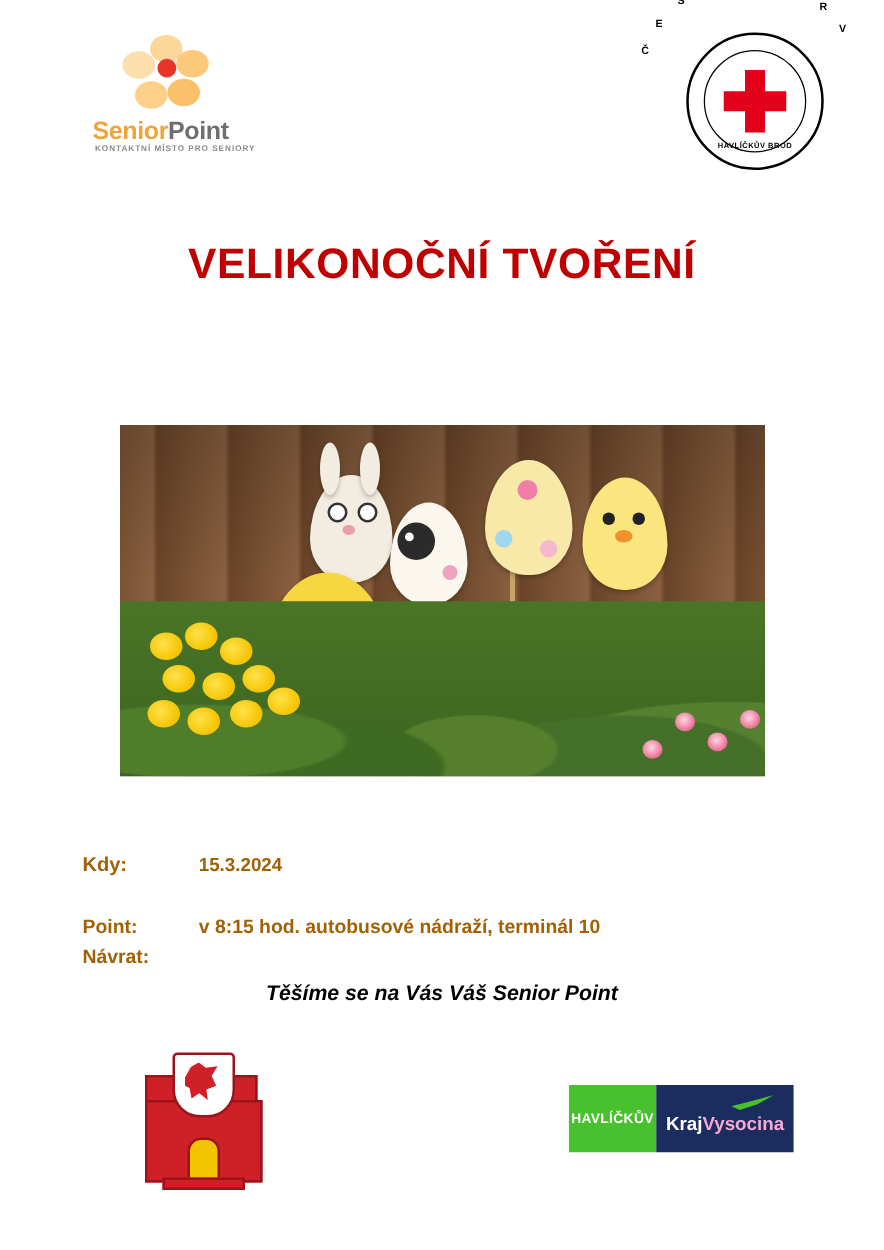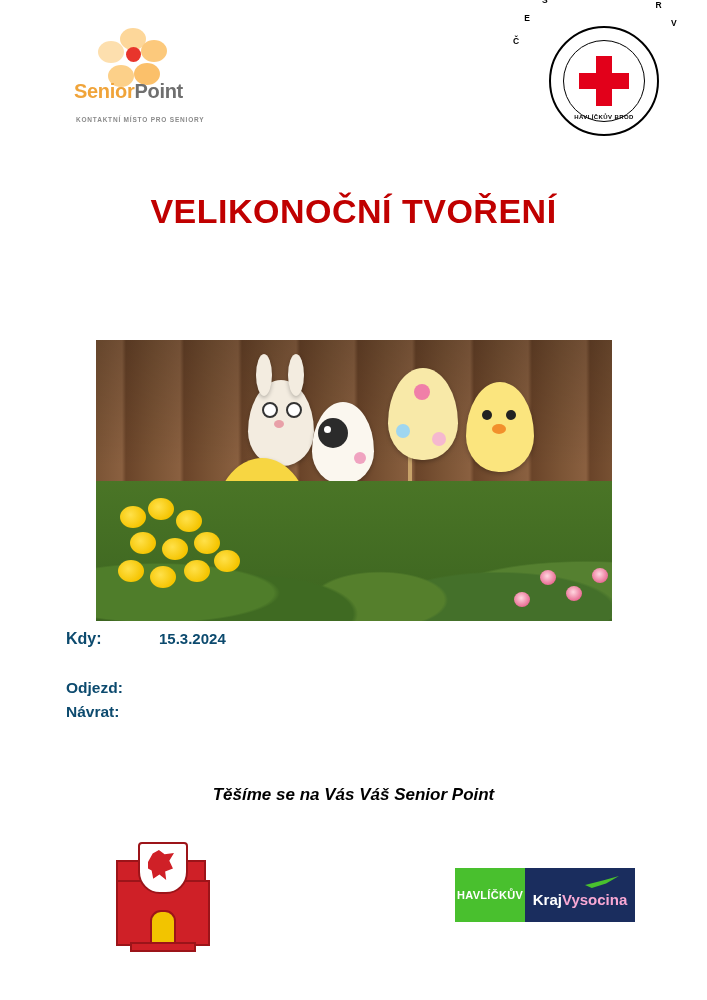--- a/index.html
+++ b/index.html
@@ -45,21 +45,21 @@
     left: 28px;
     top: 19px;
     width: 15px;
     height: 15px;
     border-radius: 50%;
     background: #e8352c;
   }
   .sp-name {
     position: absolute;
     left: 12px;
-    top: 52px;
+    top: 66px;
     font-size: 20px;
     font-weight: bold;
     letter-spacing: -0.3px;
   }
   .sp-name .senior { color: #f0a43a; }
   .sp-name .point  { color: #6f6f6f; }
   .sp-sub {
     position: absolute;
     left: 14px;
     top: 88px;
@@ -201,25 +201,25 @@
   }
   .deco-dot {
     position: absolute;
     border-radius: 50%;
   }
 
   
   .info {
     position: absolute;
     left: 66px;
-    top: 630px;
+    top: 684px;
     width: 560px;
     font-size: 15.5px;
     font-weight: bold;
-    color: #0c4a6e;
+    color: #a16207;
   }
   .row {
     display: flex;
     align-items: baseline;
   }
   .row .label { width: 93px; flex: 0 0 93px; }
   .row .value { flex: 1; }
   .kdy-row { margin-bottom: 28px; font-size: 16px; }
   .kdy-row .value { font-size: 15px; }
   .tight-row { line-height: 1.55; }
@@ -441,21 +441,22 @@
   <div class="pinkflower" style="left:496px; top:228px;"></div>
   <div class="pinkflower" style="left:418px; top:252px;"></div>
 </div>
 
 <div class="info">
   <div class="row kdy-row">
     <div class="label">Kdy:</div>
     <div class="value">15.3.2024</div>
   </div>
   <div class="row tight-row">
-    <div class="label">Odjezd:</div>
+    <div class="label">Point:</div>
+    <div class="value">v 8:15 hod. autobusové nádraží, terminál 10</div>
   </div>
   <div class="row tight-row">
     <div class="label">Návrat:</div>
   </div>
 </div>
 
 <div class="closing">Těšíme se na Vás Váš Senior Point</div>
 
 <div class="coat">
   <div class="tower" style="left:4px;"></div>

